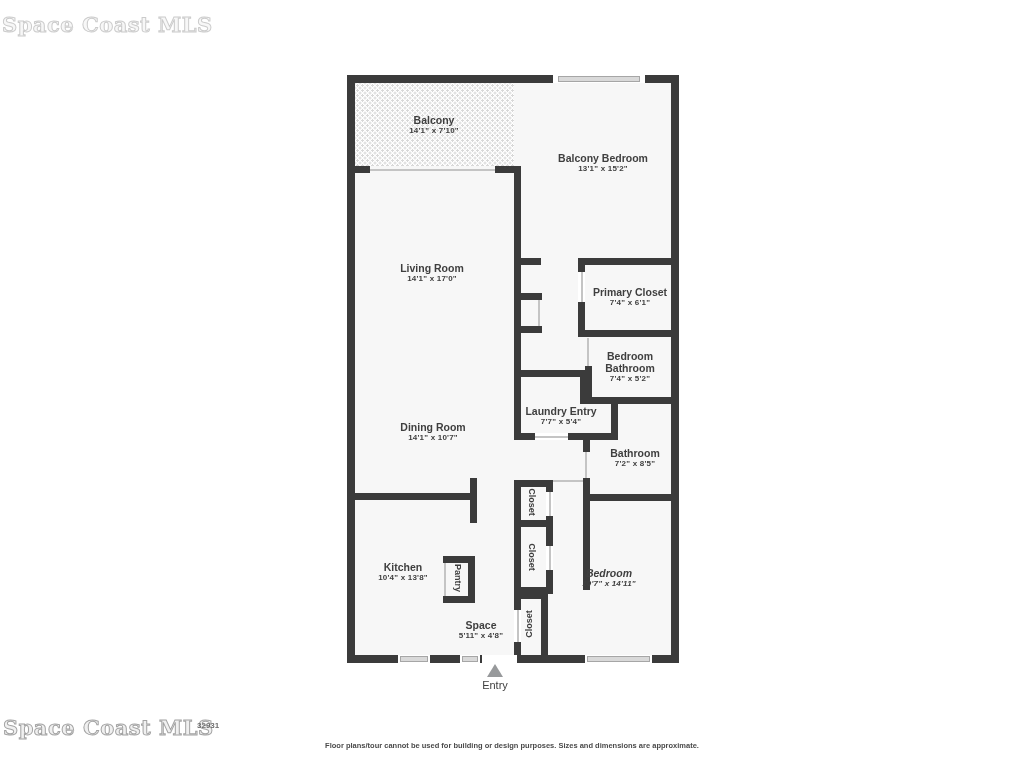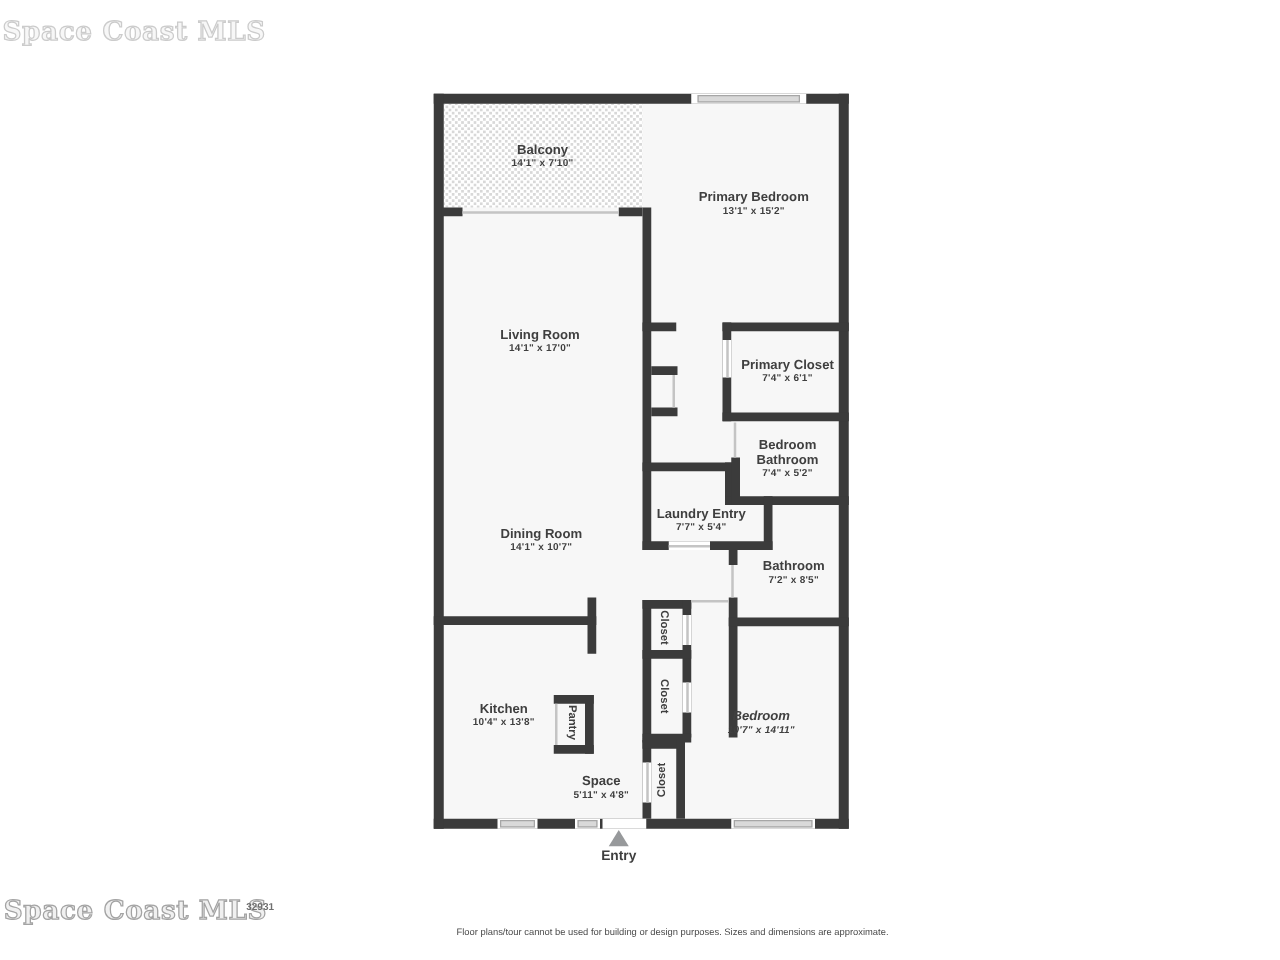--- a/index.html
+++ b/index.html
@@ -26,33 +26,33 @@
   .lbl .nm{font-size:10.5px;font-weight:700;line-height:12px;}
   .lbl .dm{font-size:8px;font-weight:700;line-height:10px;letter-spacing:.2px;}
   .vlbl{position:absolute;color:#3f3f3f;font-size:9px;font-weight:700;white-space:nowrap;
         transform:translate(-50%,-50%) rotate(90deg);}
   .vlbl.rev{transform:translate(-50%,-50%) rotate(-90deg);}
   .entry-arrow{
     position:absolute;width:0;height:0;
     border-left:8.5px solid transparent;border-right:8.5px solid transparent;
     border-bottom:13px solid #97999b;
   }
-  .entry-lbl{position:absolute;transform:translate(-50%,-50%);font-size:11px;font-weight:700;color:#3f3f3f;}
+  .entry-lbl{position:absolute;transform:translate(-50%,-50%);font-size:11px;font-weight:400;color:#3f3f3f;}
   .wm{
     position:absolute;font-family:"DejaVu Serif","Liberation Serif",serif;
     font-size:21px;font-weight:700;letter-spacing:.5px;
     color:rgba(150,150,150,0.18);-webkit-text-stroke:1px #8d8d8d;
     white-space:nowrap;
   }
   .wm.top{left:2px;top:12px;opacity:.45;}
   .wm.bottom{left:3px;top:715px;opacity:.8;}
   .wm-zip{position:absolute;left:158px;top:721px;font-size:8px;font-weight:700;color:#6f6f6f;padding-left:39px;}
   .disclaimer{
     position:absolute;left:512px;top:741px;transform:translateX(-50%);
-    font-size:7.5px;font-weight:400;color:#4a4a4a;white-space:nowrap;margin-left:26px;
+    font-size:7.5px;font-weight:700;color:#4a4a4a;white-space:nowrap;
   }
 </style>
 </head>
 <body>
 
 <div class="plan">
 
   <div class="fill" style="left:347px;top:75px;width:332px;height:588px;"></div>
 
   <div class="balcony-floor" style="left:355px;top:83px;width:159px;height:83px;"></div>
@@ -120,21 +120,21 @@
   <div class="gap" style="left:585px;top:655px;width:67px;height:8px;"></div>
   <div class="win" style="left:587px;top:656px;width:63px;height:6px;"></div>
 
   <div class="gap" style="left:482px;top:655px;width:35px;height:8px;"></div>
 
   <div class="lbl" style="left:434px;top:125px;">
     <div class="nm">Balcony</div>
     <div class="dm">14'1" x 7'10"</div>
   </div>
   <div class="lbl" style="left:603px;top:163px;">
-    <div class="nm">Primary Bedroom</div>
+    <div class="nm">Balcony Bedroom</div>
     <div class="dm">13'1" x 15'2"</div>
   </div>
   <div class="lbl" style="left:432px;top:273px;">
     <div class="nm">Living Room</div>
     <div class="dm">14'1" x 17'0"</div>
   </div>
   <div class="lbl" style="left:630px;top:297px;">
     <div class="nm">Primary Closet</div>
     <div class="dm">7'4" x 6'1"</div>
   </div>

